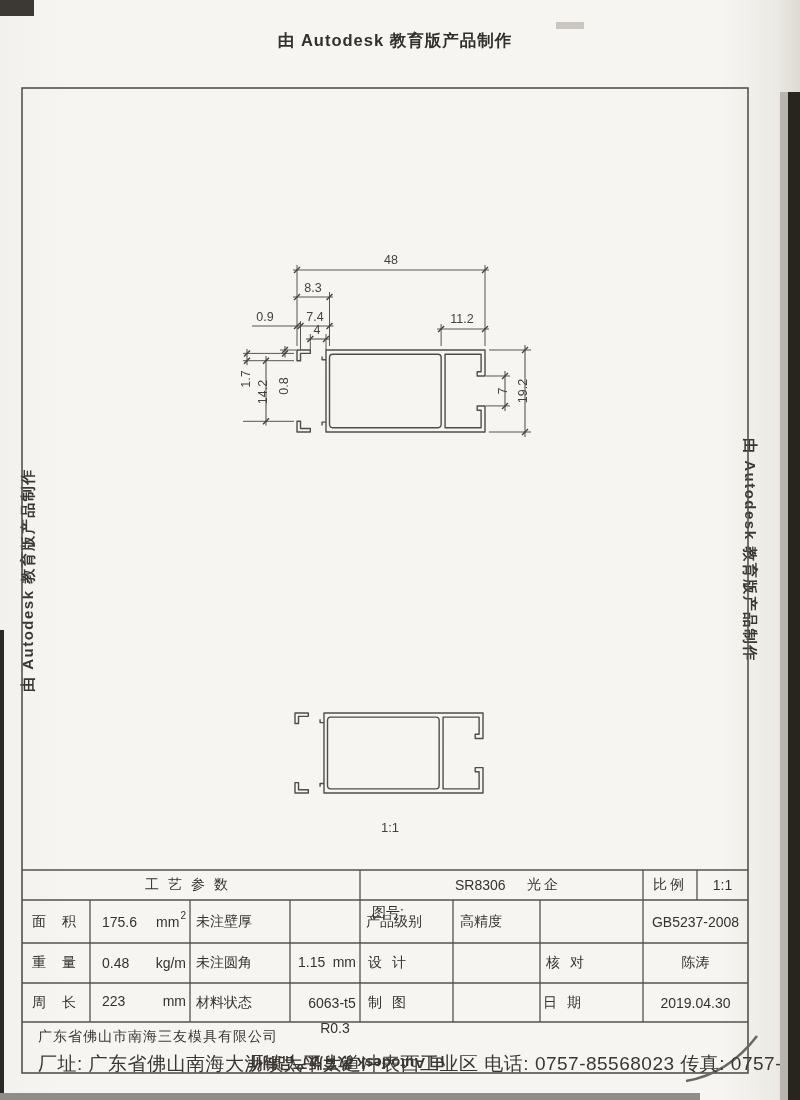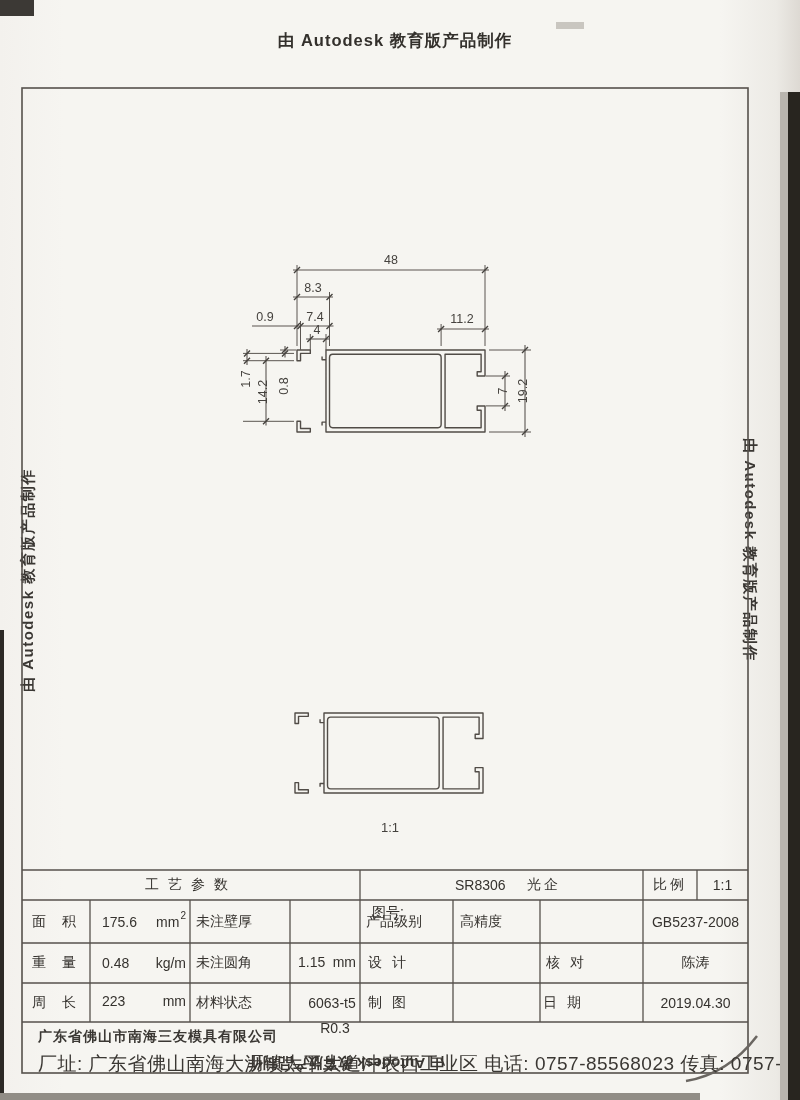--- a/index.html
+++ b/index.html
@@ -217,21 +217,21 @@
   <div class="cell ls3" style="left:368px;top:983px;width:83px;height:39px;">
       <span class="sp">制 图</span>
     </div>
   <div class="cell ls3" style="left:543px;top:983px;width:98px;height:39px;">
       <span class="sp">日 期</span>
     </div>
   <div class="cell center" style="left:643px;top:983px;width:105px;height:39px;border-radius:18px;">
       <span class="sp">2019.04.30</span>
     </div>
 
-  <div class="txt abs" style="left:38px;top:1028px;font-size:14px;font-weight:700;letter-spacing:1px;">广东省佛山市南海三友模具有限公司</div>
+  <div class="txt abs" style="left:38px;top:1028px;font-size:14px;font-weight:400;letter-spacing:1px;">广东省佛山市南海三友模具有限公司</div>
   <div class="txt abs" style="left:38px;top:1051px;font-size:19px;letter-spacing:0.5px;">厂址: 广东省佛山南海大沥镇太平大道冲表西工业区 电话: 0757-85568023 传真: 0757-85533115</div>
 
   <div class="artifact" style="left:0;top:0;width:34px;height:16px;background:#3c3935;"></div>
   <div class="artifact" style="left:556px;top:22px;width:28px;height:7px;background:#c9c6c0;"></div>
   <div class="artifact" style="left:788px;top:92px;width:12px;height:1008px;background:#28251f;"></div>
   <div class="artifact" style="left:780px;top:92px;width:8px;height:1008px;background:#b9b5ae;"></div>
   <div class="artifact" style="left:0;top:630px;width:4px;height:470px;background:#2c2925;"></div>
   <div class="artifact" style="left:0;top:1093px;width:700px;height:7px;background:#918d86;"></div>
 
 </div>

